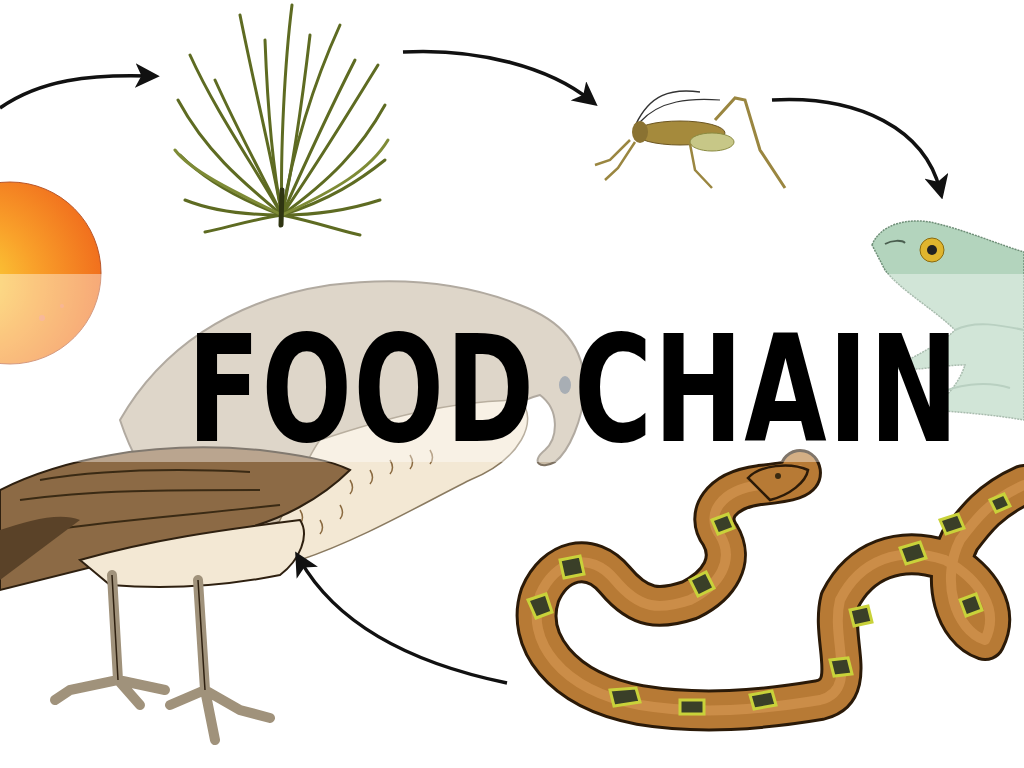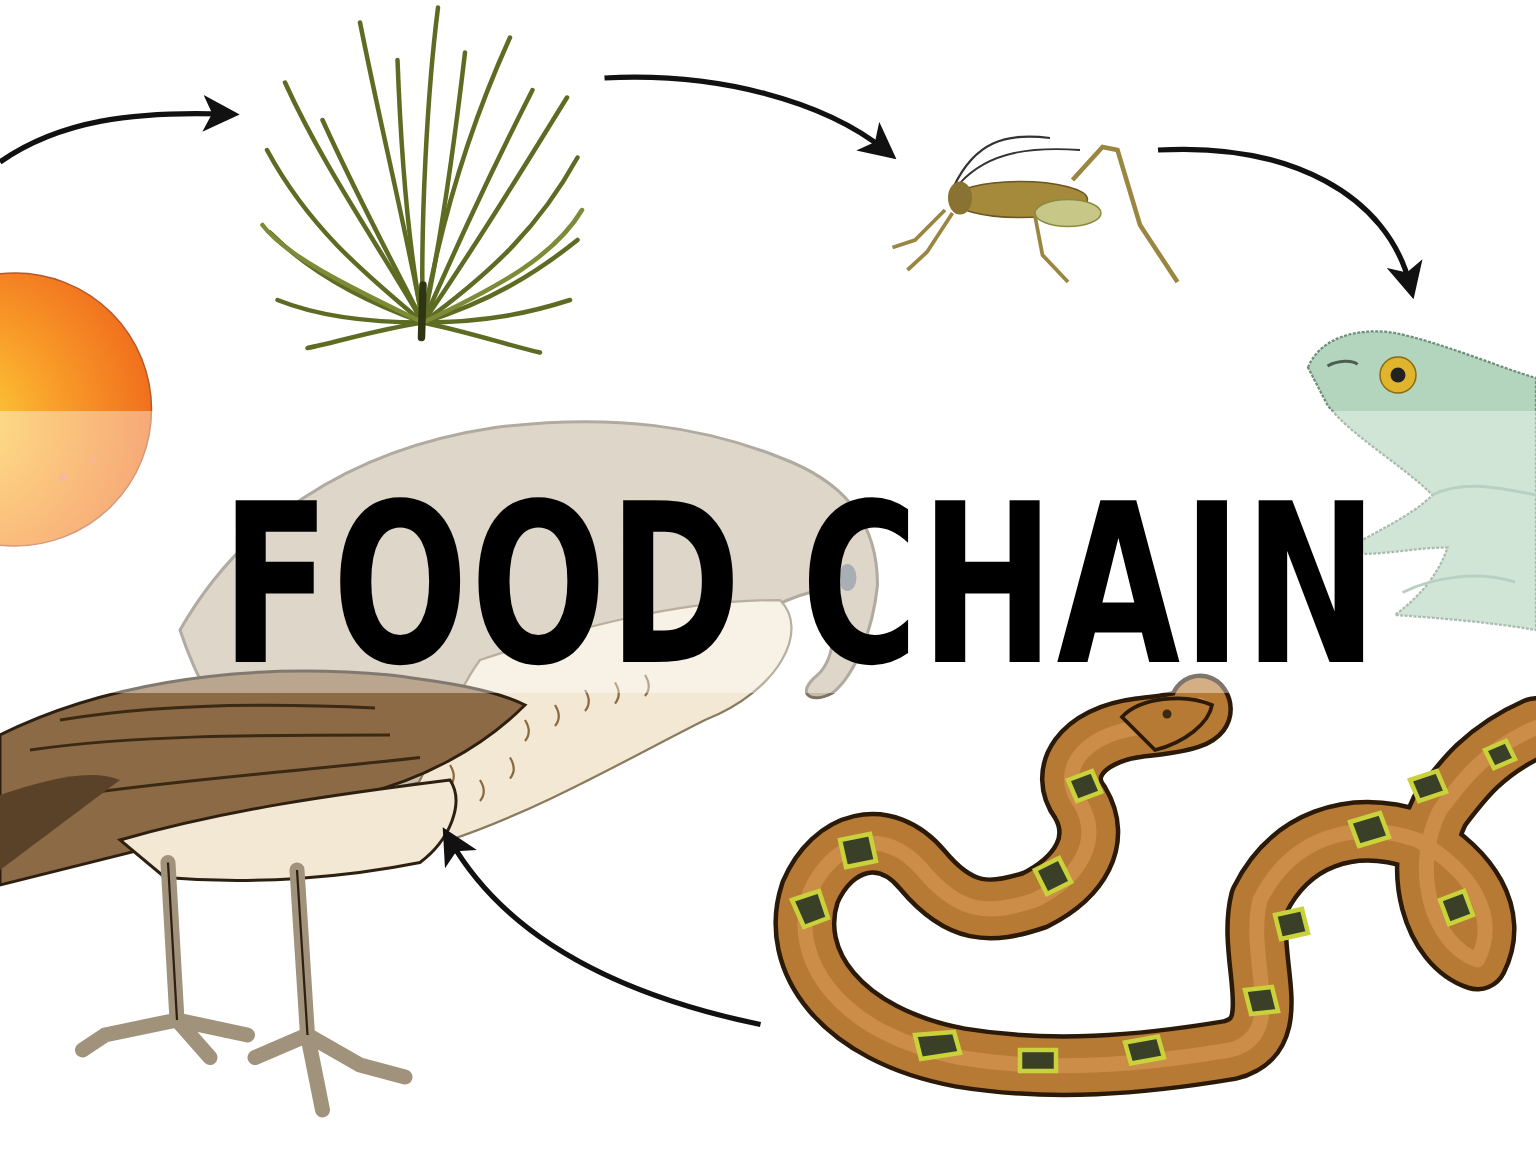--- a/index.html
+++ b/index.html
@@ -39,20 +39,21 @@
       width: 832px;
       height: 144px;
       text-align: center;
       font-family: "DejaVu Sans", sans-serif;
       font-weight: bold;
       font-size: 148px;
       line-height: 144px;
       color: #000000;
       letter-spacing: 2px;
       white-space: nowrap;
+      padding-left: 40px;
     }
     .title span {
       display: inline-block;
       transform: scaleX(0.72) translateX(-4px);
       transform-origin: center center;
     }
   </style>
 </head>
 <body>
 

